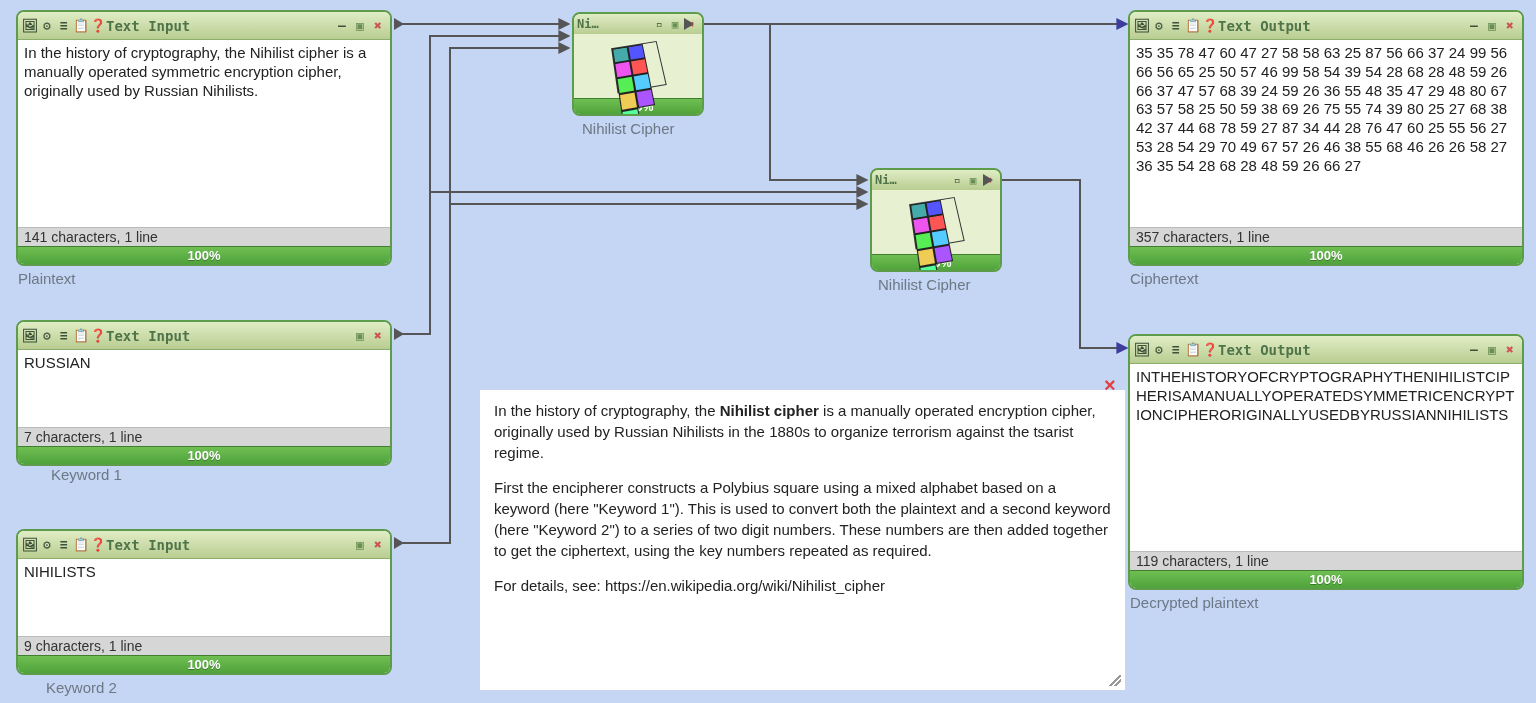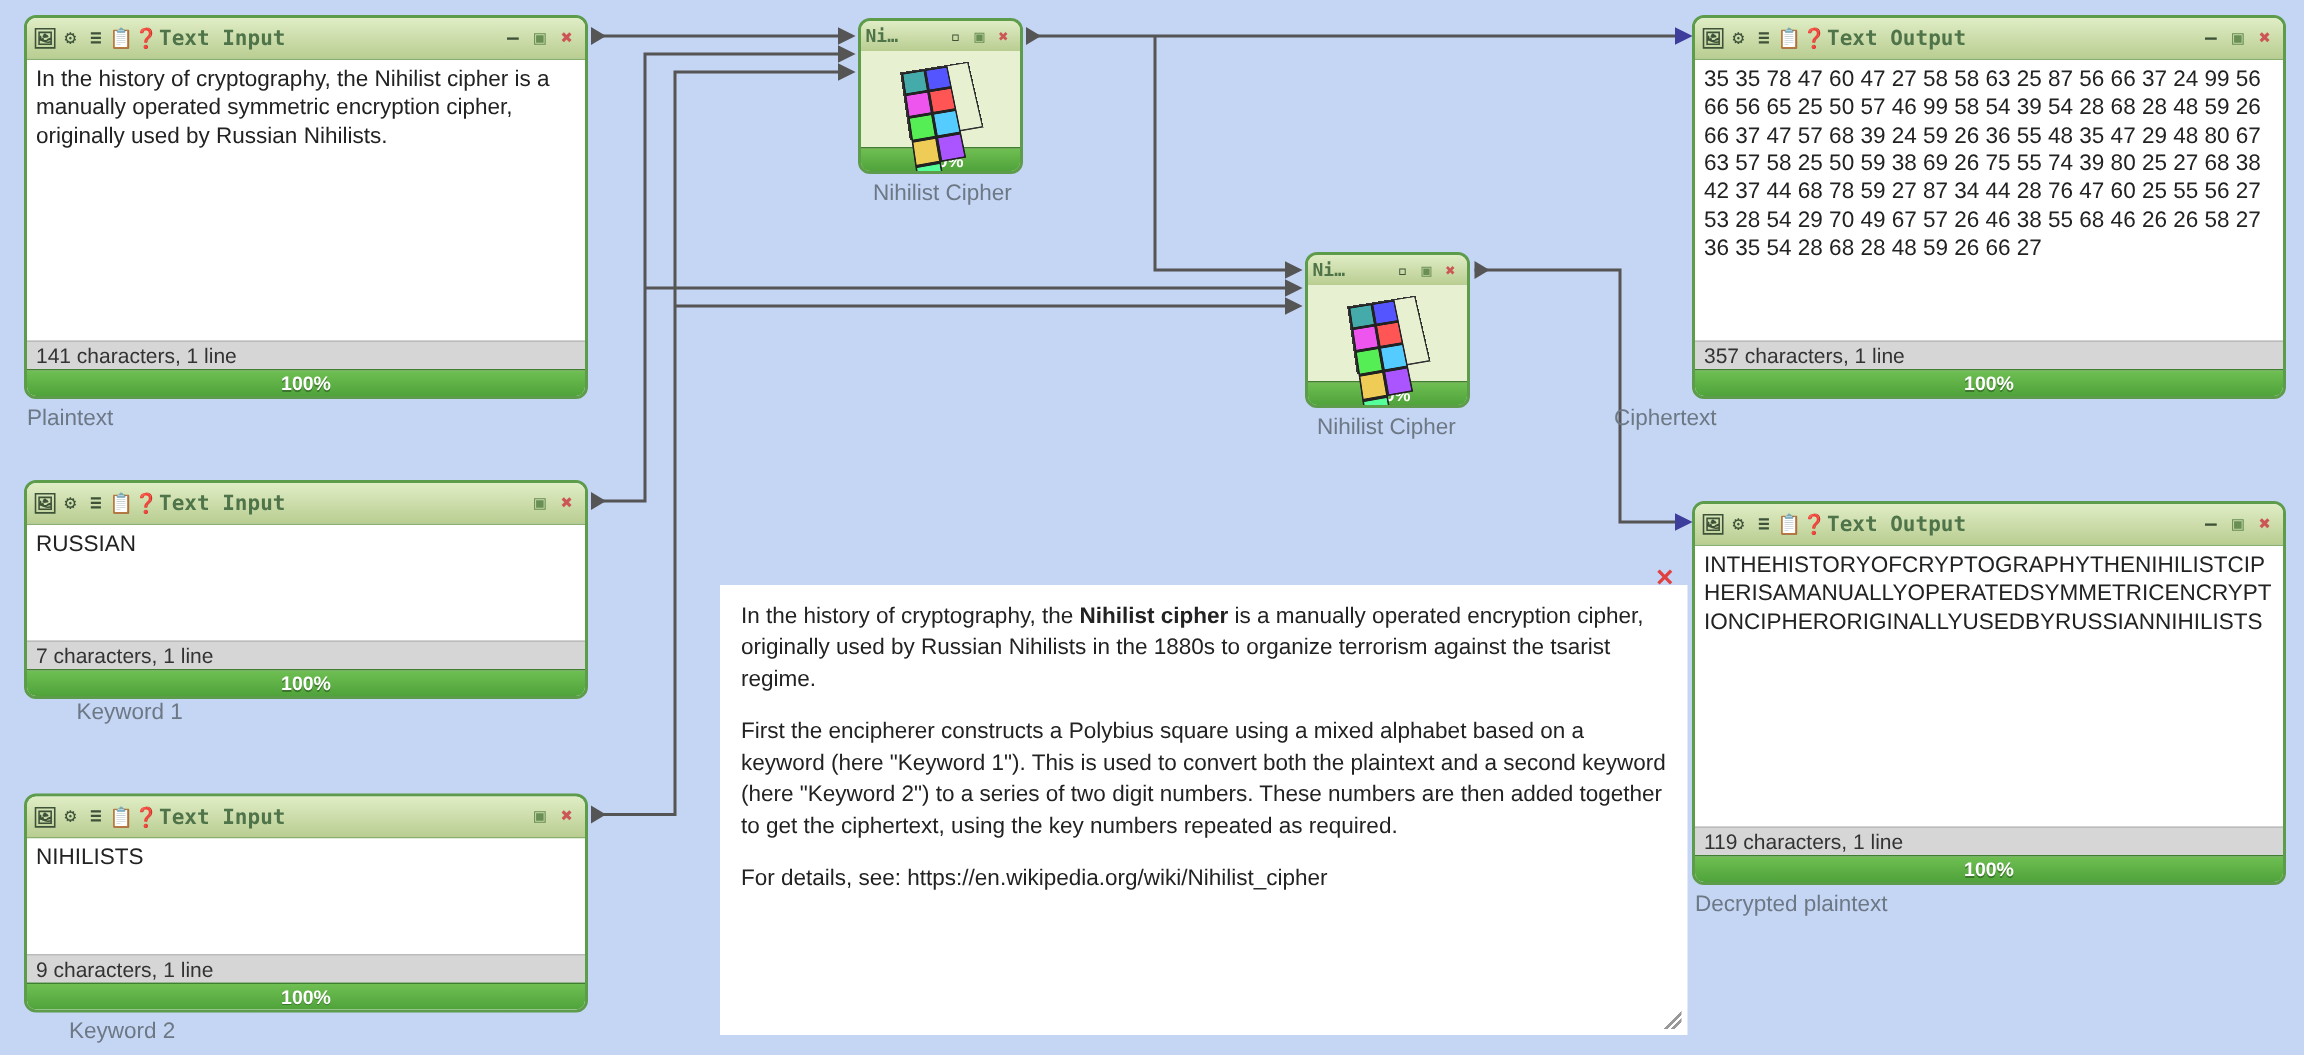--- a/index.html
+++ b/index.html
@@ -101,21 +101,21 @@
   }
   .panel-label {
     position: absolute;
     color: #6d7885;
     font-size: 15px;
     z-index: 2;
   }
   
   .cipher-panel {
     position: absolute;
-    width: 110px;
+    width: 132px;
     border: 2px solid #5d9c4a;
     border-radius: 8px;
     background: #d6e1b4;
     z-index: 2;
     overflow: hidden;
     display: flex;
     flex-direction: column;
     font-size: 12px;
   }
   .cipher-header {
@@ -345,21 +345,21 @@
     <div class="header-icons-right">
       <span class="hicon">—</span>
       <span class="hicon max">▣</span>
       <span class="hicon close">✖</span>
     </div>
   </div>
   <div class="panel-body" style="word-break: break-word;">35 35 78 47 60 47 27 58 58 63 25 87 56 66 37 24 99 56 66 56 65 25 50 57 46 99 58 54 39 54 28 68 28 48 59 26 66 37 47 57 68 39 24 59 26 36 55 48 35 47 29 48 80 67 63 57 58 25 50 59 38 69 26 75 55 74 39 80 25 27 68 38 42 37 44 68 78 59 27 87 34 44 28 76 47 60 25 55 56 27 53 28 54 29 70 49 67 57 26 46 38 55 68 46 26 26 58 27 36 35 54 28 68 28 48 59 26 66 27</div>
   <div class="panel-status">357 characters,  1 line</div>
   <div class="panel-progress">100%</div>
 </div>
-<div class="panel-label" style="left:1076px; top:270px;">Ciphertext</div>
+<div class="panel-label" style="left:1130px; top:270px;">Ciphertext</div>
 
 <div class="panel" style="left:1128px; top:334px; width:396px; height:256px;">
   <div class="panel-header">
     <div class="header-icons-left">
       <span class="hicon">🖼</span>
       <span class="hicon">⚙</span>
       <span class="hicon">≡</span>
       <span class="hicon">📋</span>
       <span class="hicon">❓</span>
     </div>

